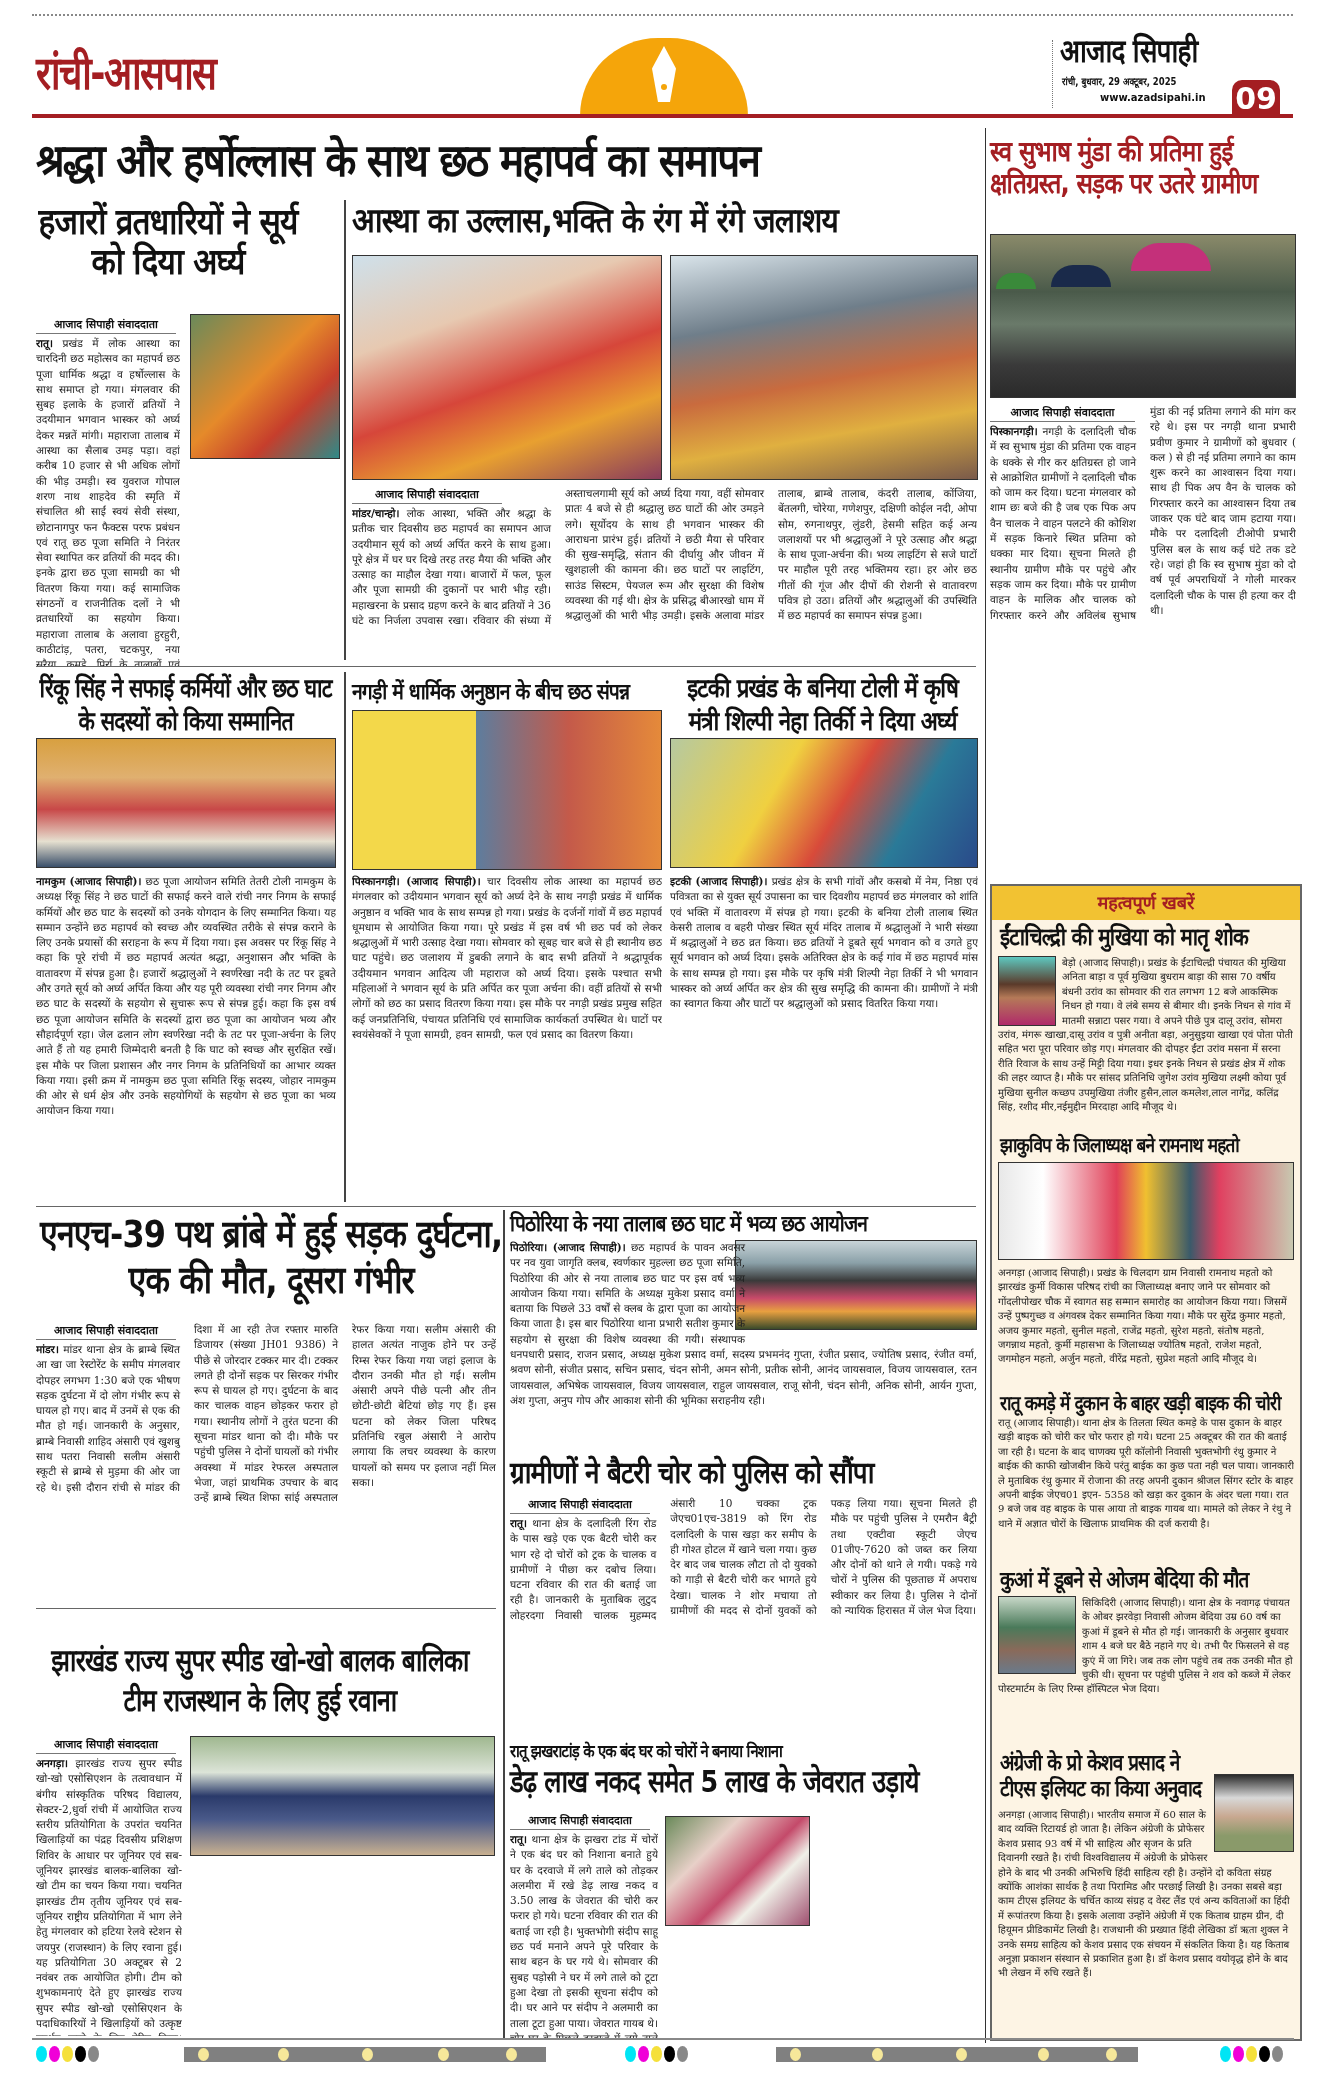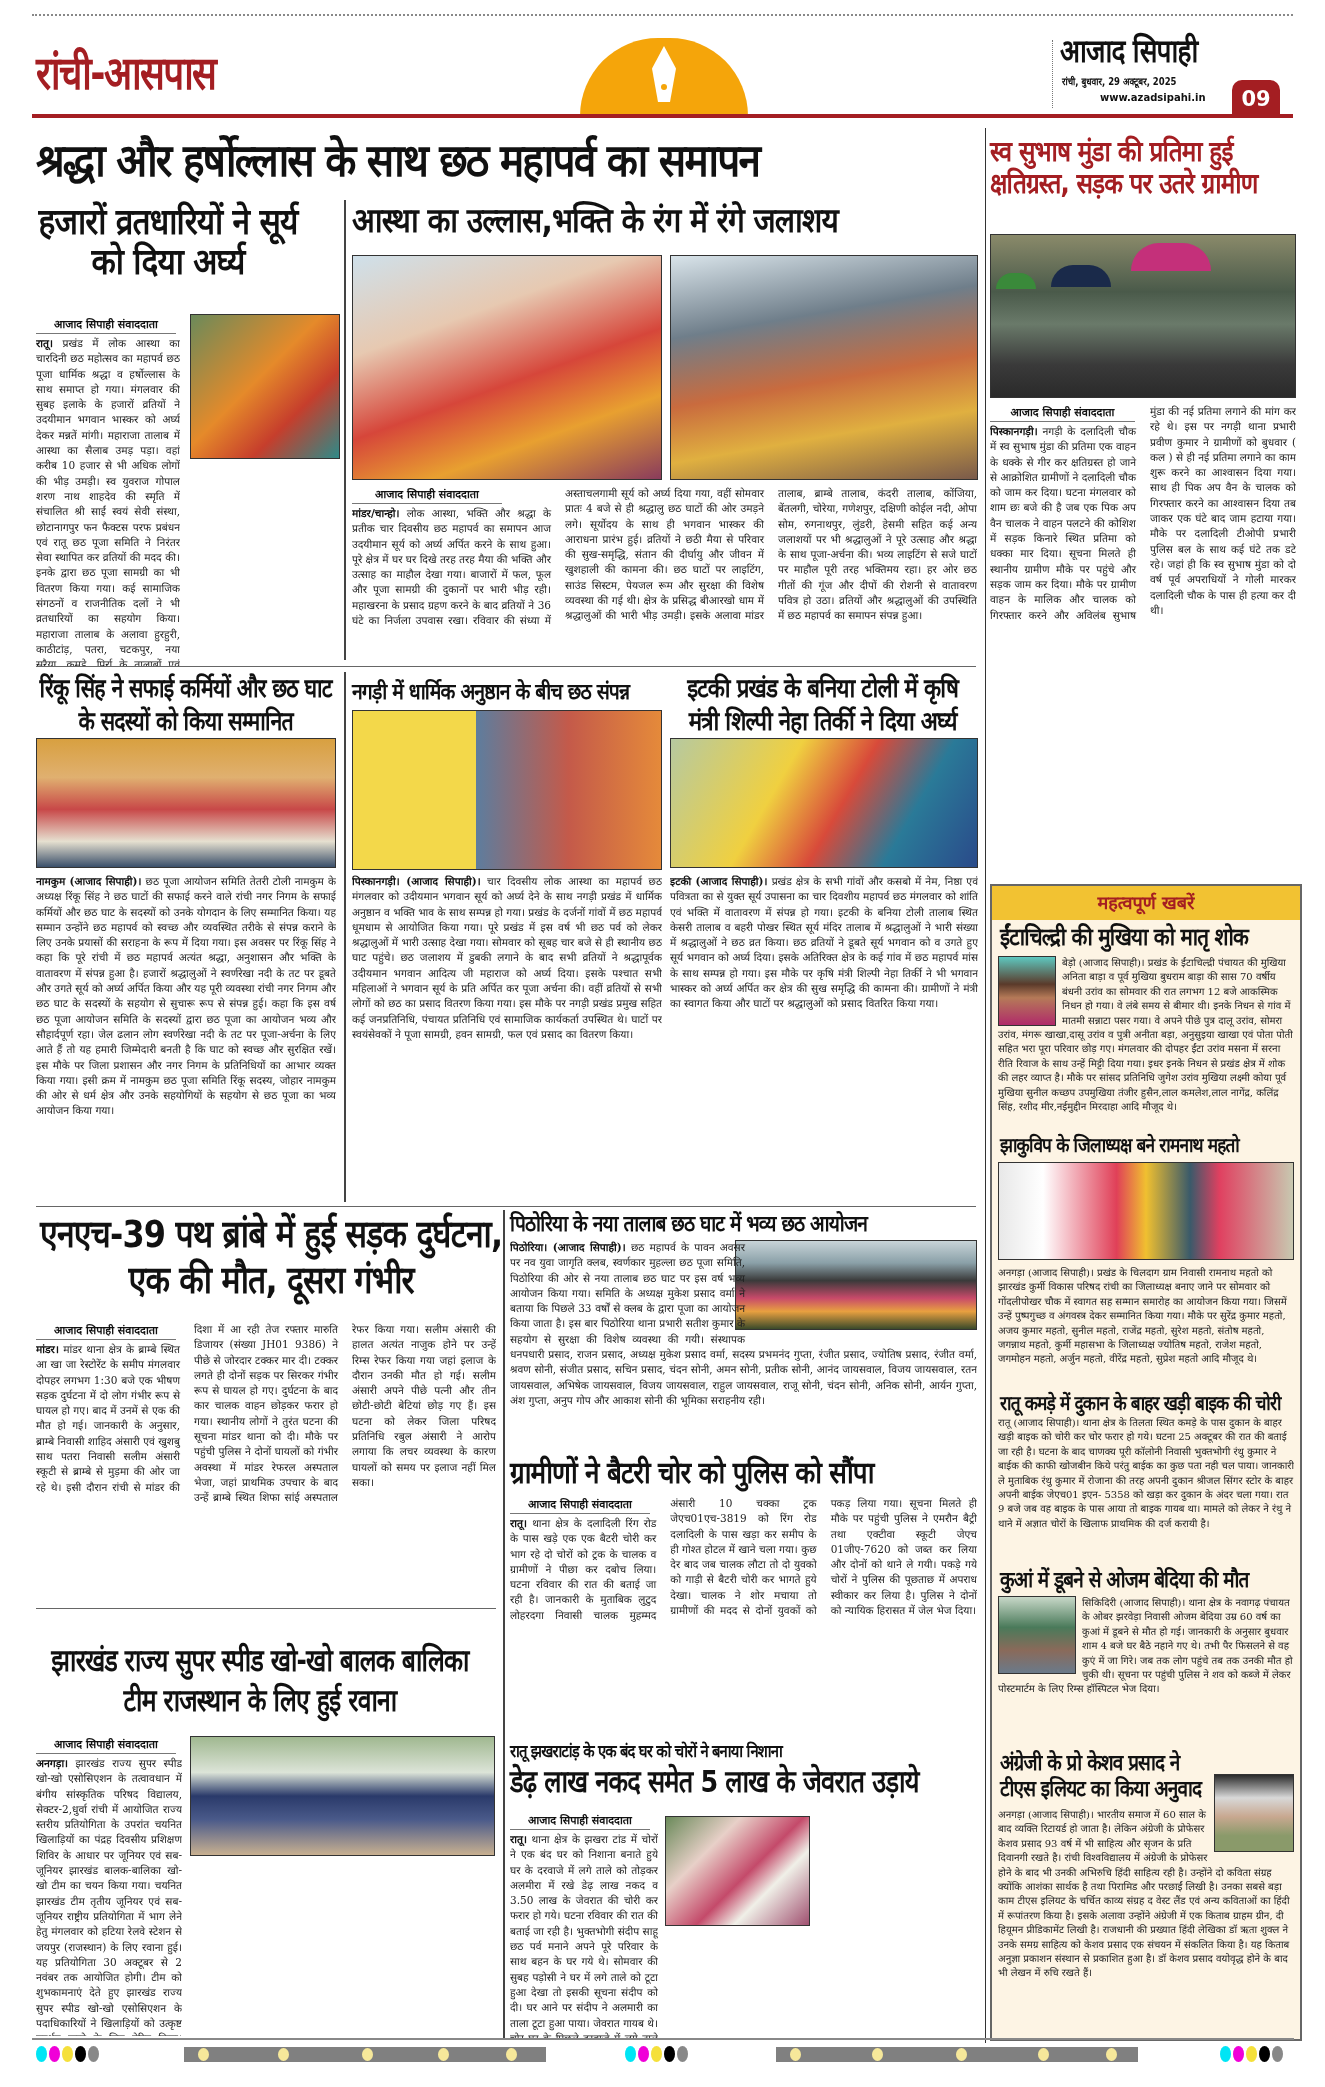--- a/index.html
+++ b/index.html
@@ -8,21 +8,21 @@
 .dotline{position:absolute;left:32px;right:32px;top:14px;border-top:2px dotted #888}
 .sect{position:absolute;left:36px;top:40px;font-family:"DejaVu Sans",sans-serif;font-weight:900;font-size:46px;color:#a41e22;letter-spacing:-2px;transform:scaleX(.8);transform-origin:left}
 .logo{position:absolute;left:580px;top:38px;width:168px;height:78px;background:#f5a50a;border-radius:84px 84px 0 0;overflow:hidden}
 .pen{position:absolute;left:72px;top:8px;width:24px;height:56px;background:#fff;clip-path:polygon(50% 0,100% 40%,75% 100%,25% 100%,0 40%)}
 .pen:after{content:"";position:absolute;left:9px;top:38px;width:6px;height:6px;border-radius:50%;background:#f5a50a}
 .redrule{position:absolute;left:32px;right:32px;top:114px;height:4px;background:#a41e22}
 .brand{position:absolute;left:1060px;top:28px;font-family:"DejaVu Sans",sans-serif;font-weight:800;font-size:32px;letter-spacing:-1px;transform:scaleX(.82);transform-origin:left}
 .vdots{position:absolute;left:1052px;top:40px;height:68px;border-left:1px dotted #777}
 .dateline{position:absolute;left:1062px;top:74px;font-family:"DejaVu Sans",sans-serif;font-size:10px;font-weight:700;transform:scaleX(.85);transform-origin:left}
 .web{position:absolute;left:1100px;top:92px;font-family:"DejaVu Sans",sans-serif;font-size:10px;font-weight:700}
-.pgno{position:absolute;left:1232px;top:80px;width:48px;height:38px;background:#a41e22;color:#fff;font-family:"DejaVu Sans",sans-serif;font-weight:900;font-size:21px;text-align:center;line-height:38px;border-radius:10px 10px 0 0}
+.pgno{position:absolute;left:1232px;top:80px;width:48px;height:38px;background:#a41e22;color:#fff;font-family:"DejaVu Sans",sans-serif;font-weight:900;font-size:30px;text-align:center;line-height:38px;border-radius:10px 10px 0 0}
 .h{font-family:"DejaVu Sans",sans-serif;font-weight:900;color:#111;letter-spacing:-1px;line-height:1.1}
 .h.red{color:#a41e22}
 .by{font-family:"DejaVu Sans",sans-serif;font-size:11px;font-weight:700;text-align:center;border-bottom:1px solid #777;padding-bottom:2px}
 .txt{font-size:10.5px;line-height:15.3px;text-align:justify;overflow:hidden;color:#222}
 .txt b{font-weight:700;color:#111}
 .col2{column-count:2;column-gap:14px}
 .col3{column-count:3;column-gap:14px}
 .photo{position:absolute;border:1px solid #333;overflow:hidden}
 .vr{position:absolute;border-left:2px solid #444}
 .hr{position:absolute;border-top:1px solid #666}

